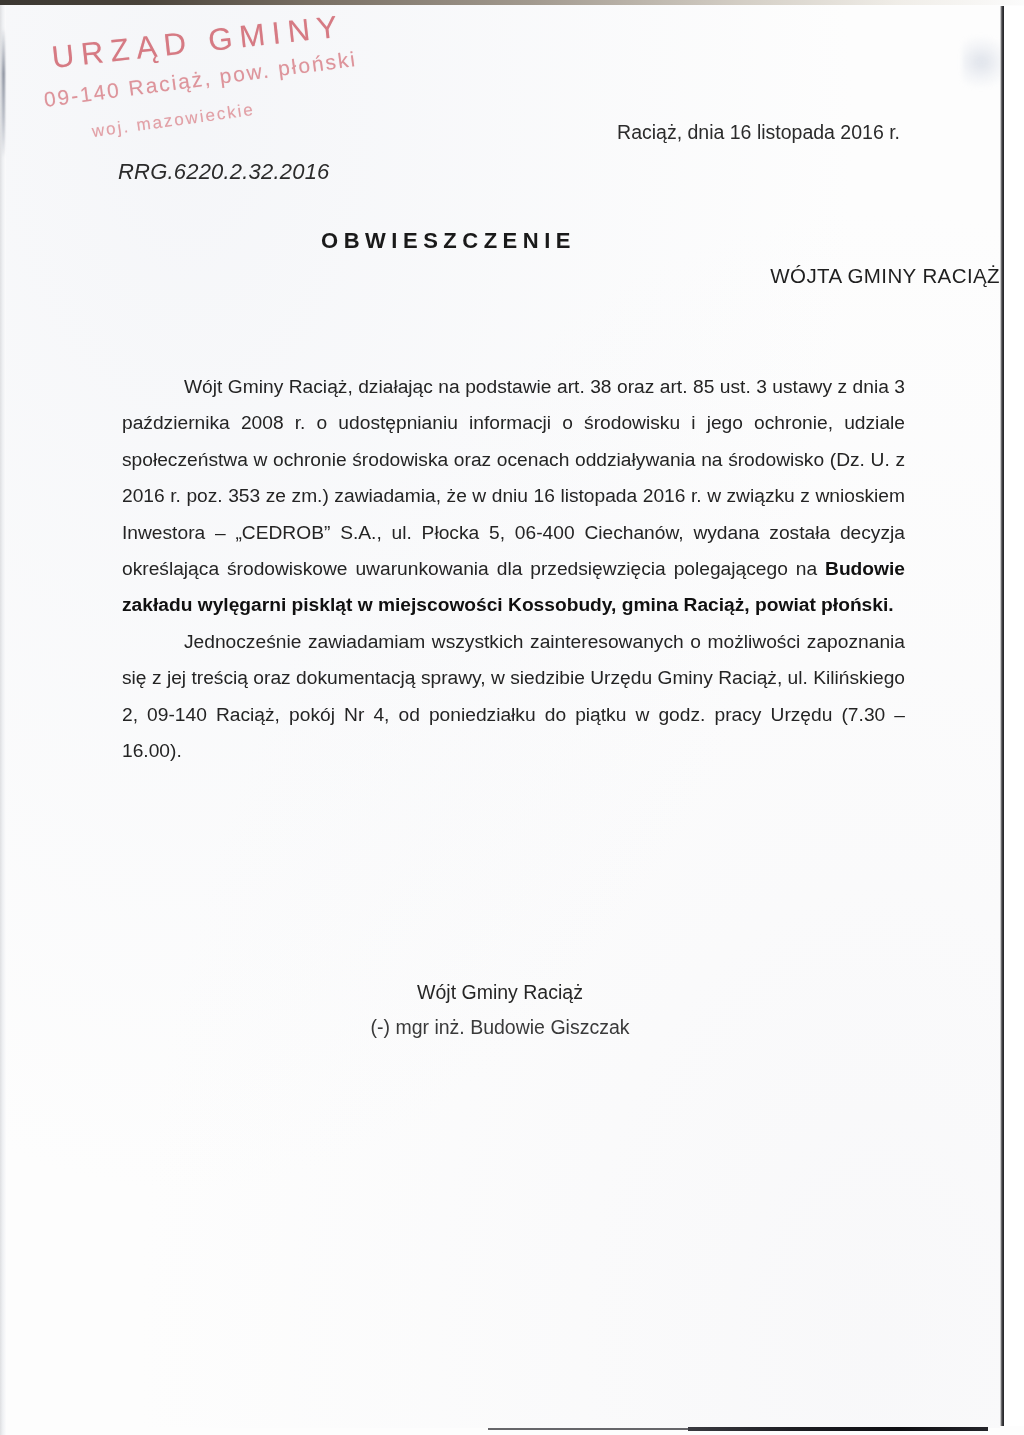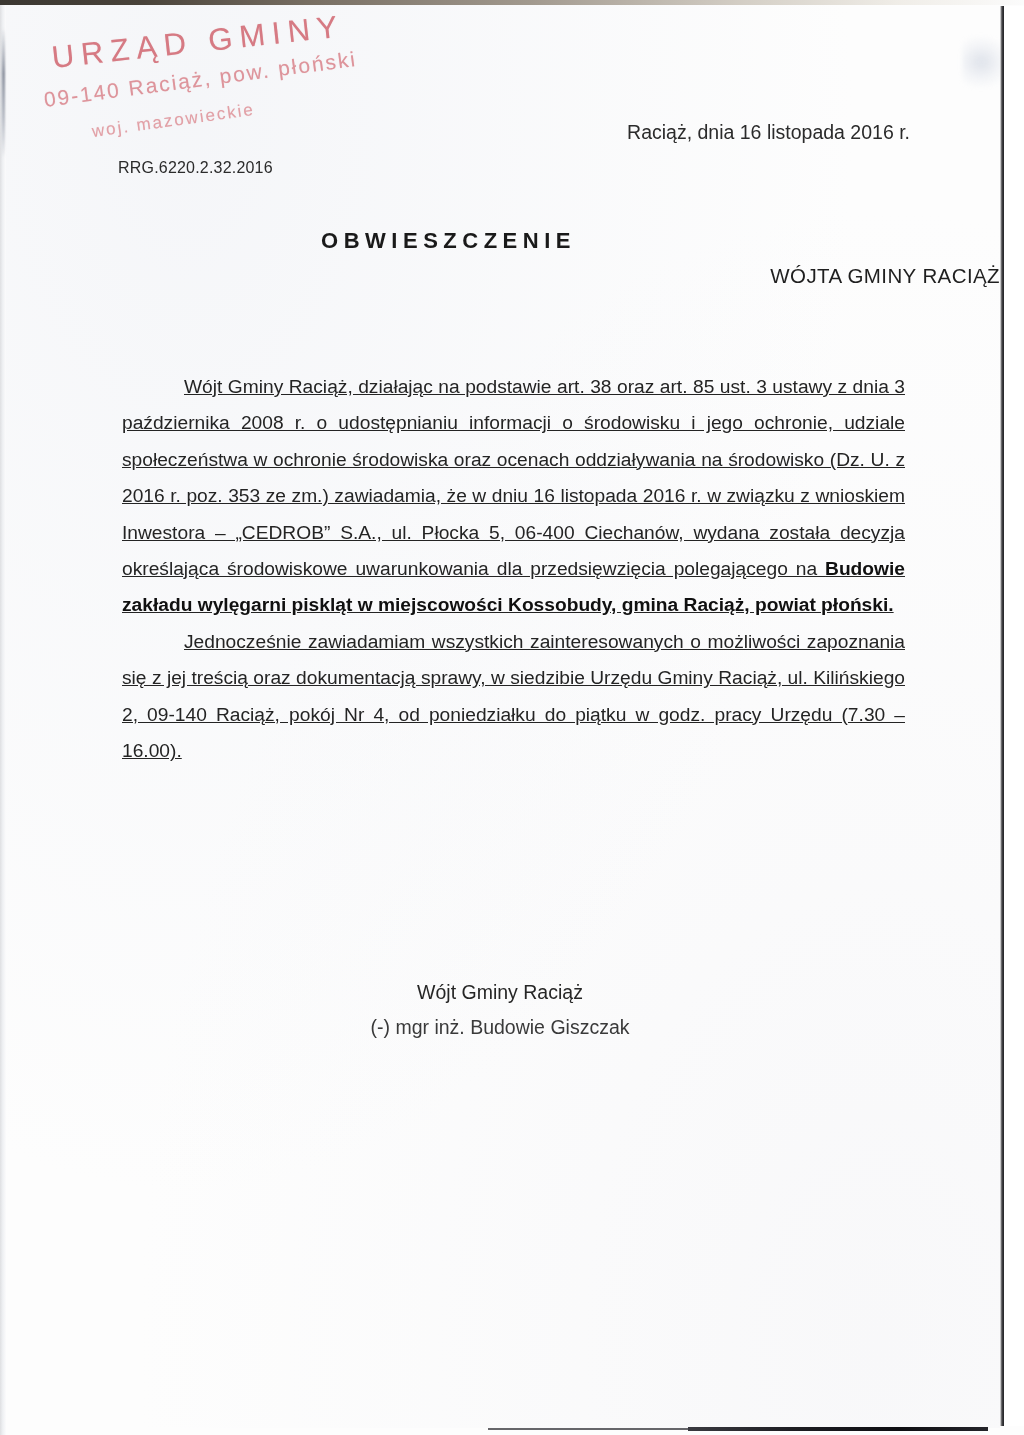--- a/index.html
+++ b/index.html
@@ -128,28 +128,28 @@
   }
 
   
   .date-line {
     position: absolute;
     left: 0; top: 121px;
     width: 900px;
     text-align: right;
     font-size: 19.5px;
     color: #2b2b2b;
-    margin-left: 10px;
   }
   .ref-no {
     position: absolute;
     left: 118px; top: 159px;
-    font-size: 16px;
+    font-size: 22px;
     color: #2b2b2b;
     letter-spacing: .2px;
+    font-style: italic;
   }
 
   .title-main {
     position: absolute;
     left: 0; top: 228px;
     width: 897px;
     text-align: center;
     font-size: 22px;
     font-weight: bold;
     letter-spacing: 5.5px;
@@ -173,21 +173,20 @@
     line-height: 36.4px;
     color: #242424;
     text-align: justify;
     text-justify: inter-word;
   }
   .body p {
     margin: 0;
   }
   .body p.indent {
     text-indent: 62px;
-    text-decoration: underline;
   }
   .body b {
     font-weight: bold;
     color: #101010;
   }
 
   .sign {
     position: absolute;
     left: 0; top: 975px;
     width: 1000px;

